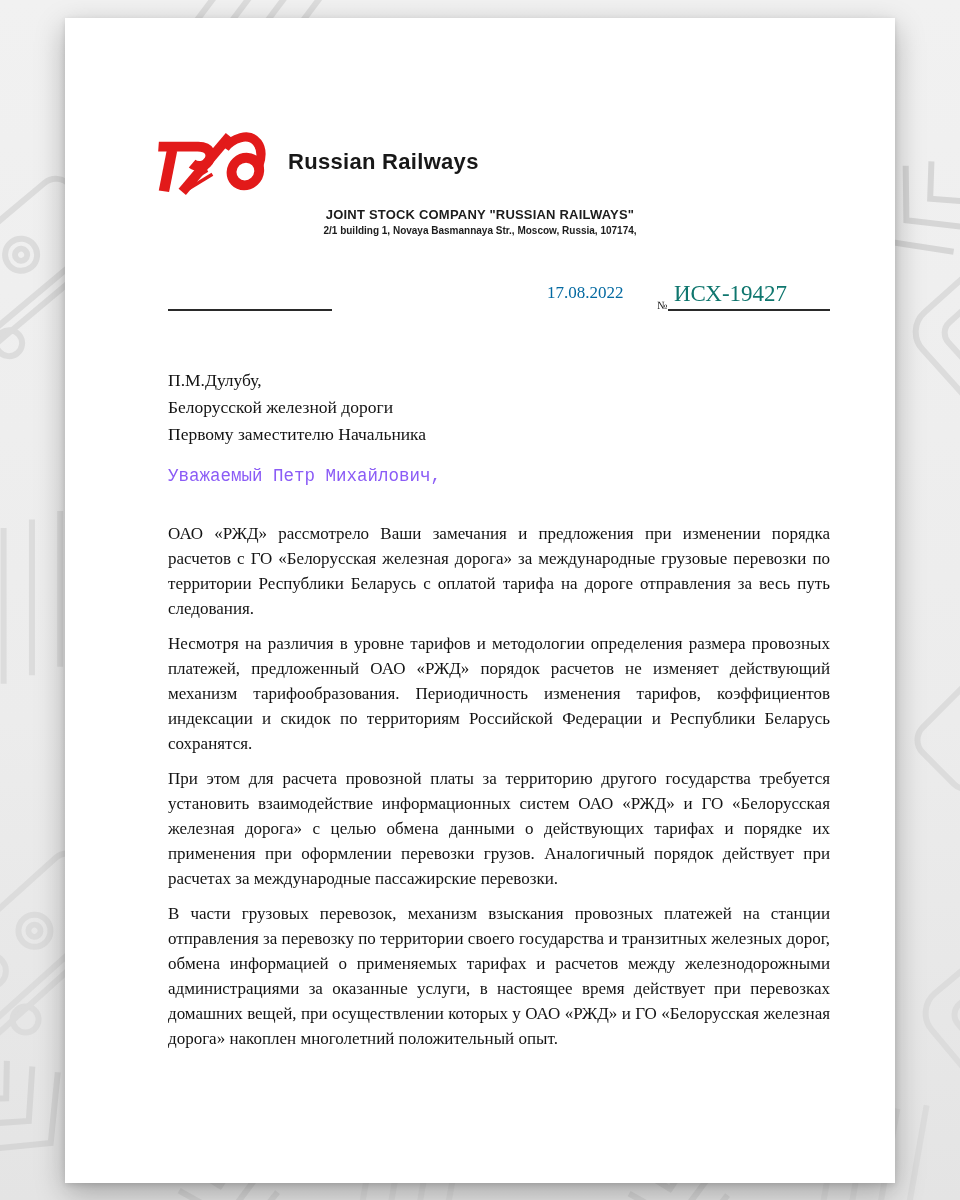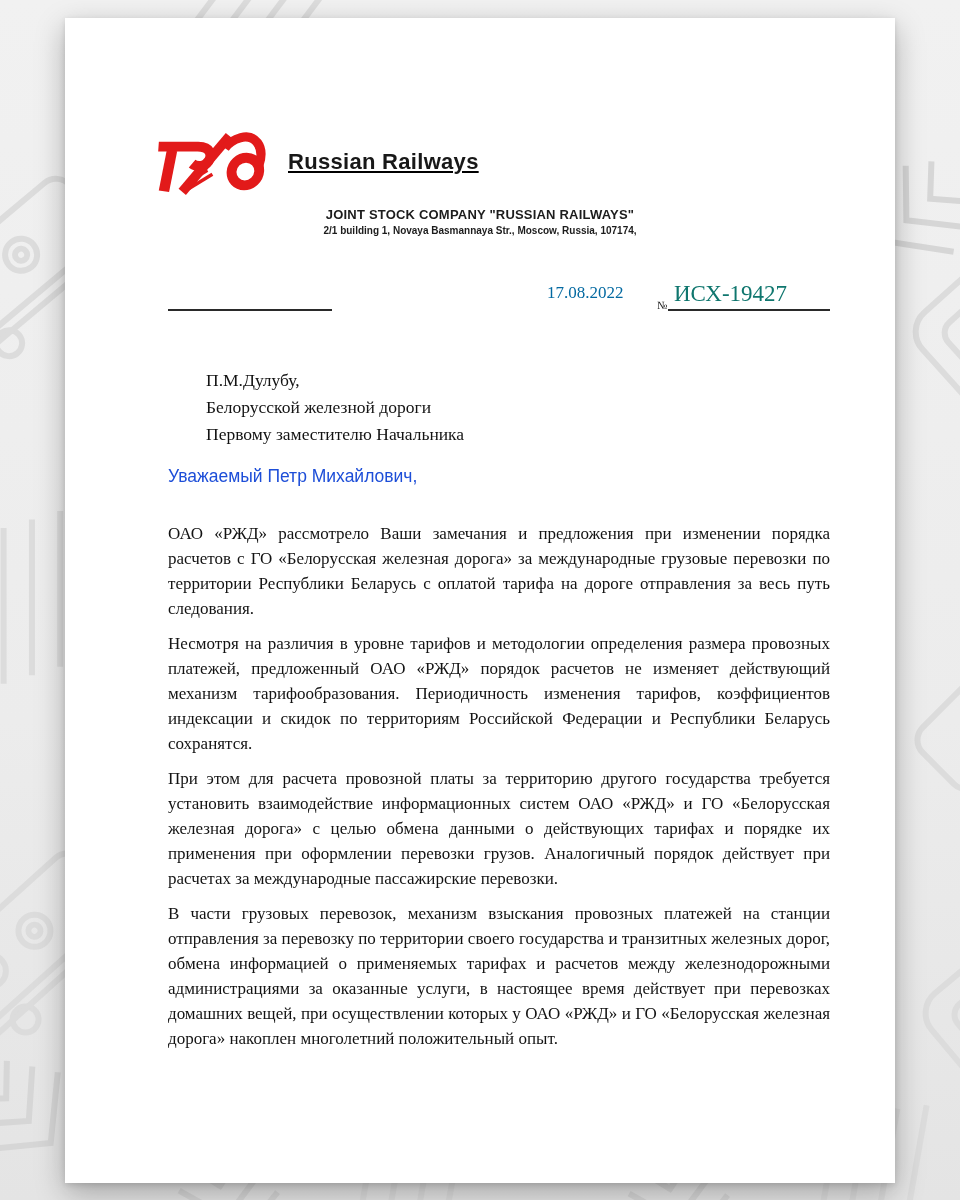--- a/index.html
+++ b/index.html
@@ -21,21 +21,21 @@
   .paper {
     position: absolute;
     left: 65px; top: 18px;
     width: 830px; height: 1165px;
     background: #ffffff;
     box-shadow: 0 10px 28px rgba(0,0,0,0.28), 0 2px 6px rgba(0,0,0,0.12);
   }
   
   .logo-row {
     position: absolute; left: 85px; top: 104px;
-    display: flex; align-items: center; height: 80px; text-decoration: underline;
+    display: flex; align-items: center; height: 80px;
   }
   .logo-svg { width: 128px; height: 70px; display: block; }
   .brand {
     margin-left: 10px;
     font-size: 22px; font-weight: 700; color: #181818;
     letter-spacing: 0.3px;
   }
   
   .head-block {
     position: absolute; top: 189px; left: 0; right: 0;
@@ -65,26 +65,26 @@
   }
   .ref-number {
     position: absolute; left: 609px; top: 263px;
     font-family: "Liberation Serif", "DejaVu Serif", serif;
     font-size: 23px; color: #0f766e;
   }
   
   .recipient {
     position: absolute; left: 103px; top: 349px; width: 670px;
     font-family: "Liberation Serif", "DejaVu Serif", serif;
-    font-size: 17.5px; line-height: 27px; color: #131313; margin-left: 38px;
+    font-size: 17.5px; line-height: 27px; color: #131313;
   }
   .salutation {
     position: absolute; left: 103px; top: 448px; width: 670px;
-    font-family: Liberation Sans, sans-serif;
-    font-size: 17.5px; color: #1d4ed8;
+    font-family: Liberation Mono, monospace;
+    font-size: 17.5px; color: #8b5cf6;
   }
   .letter-body {
     position: absolute; left: 103px; top: 503px; width: 670px;
     font-family: "Liberation Serif", "DejaVu Serif", serif;
     font-size: 17px; line-height: 25px; color: #131313;
   }
   .letter-body p {
     margin: 0 8px 10px 0;
     text-align: justify;
     text-align-last: left;

